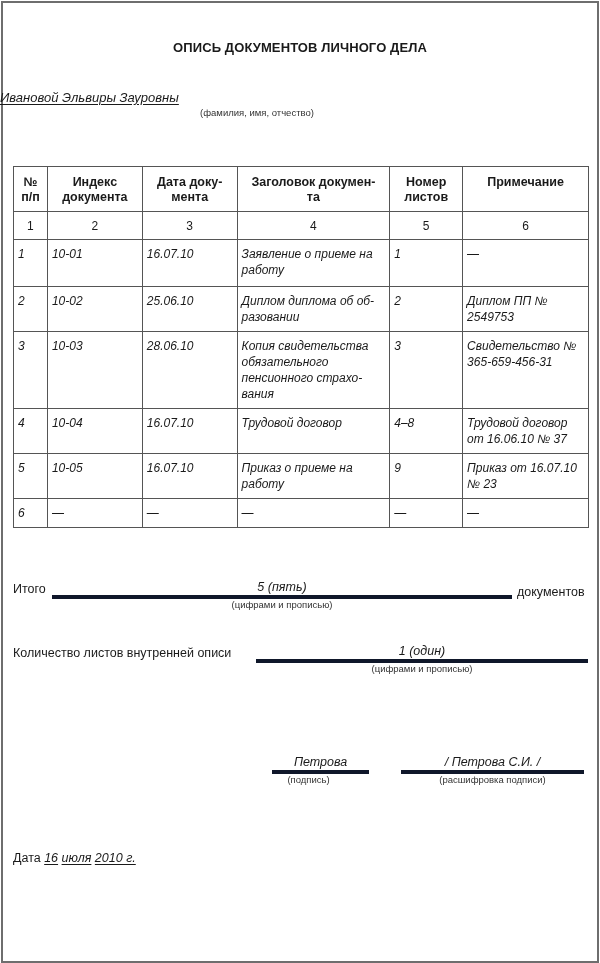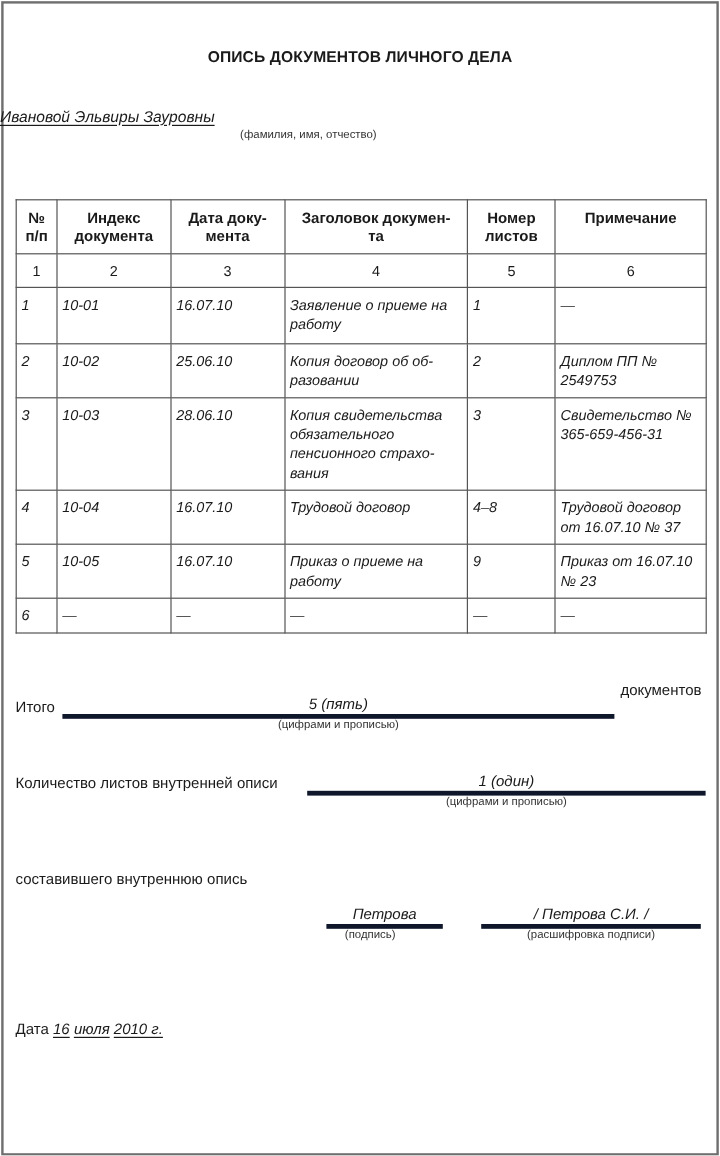--- a/index.html
+++ b/index.html
@@ -71,39 +71,39 @@
     <td>10-01</td>
     <td>16.07.10</td>
     <td>Заявление о приеме на работу</td>
     <td>1</td>
     <td>—</td>
   </tr>
   <tr class="row r2">
     <td>2</td>
     <td>10-02</td>
     <td>25.06.10</td>
-    <td>Копия договор об об-разовании</td>
+    <td>Диплом диплома об об-разовании</td>
     <td>2</td>
     <td>Диплом ПП № 2549753</td>
   </tr>
   <tr class="row r3">
     <td>3</td>
     <td>10-03</td>
     <td>28.06.10</td>
     <td>Копия свидетельства обязательного пенсионного страхо-вания</td>
     <td>3</td>
     <td>Свидетельство № 365-659-456-31</td>
   </tr>
   <tr class="row r4">
     <td>4</td>
     <td>10-04</td>
     <td>16.07.10</td>
     <td>Трудовой договор</td>
     <td>4–8</td>
-    <td>Трудовой договор от 16.07.10 № 37</td>
+    <td>Трудовой договор от 16.06.10 № 37</td>
   </tr>
   <tr class="row r5">
     <td>5</td>
     <td>10-05</td>
     <td>16.07.10</td>
     <td>Приказ о приеме на работу</td>
     <td>9</td>
     <td>Приказ от 16.07.10 № 23</td>
   </tr>
   <tr class="row r6">
@@ -112,29 +112,28 @@
     <td>—</td>
     <td>—</td>
     <td>—</td>
     <td>—</td>
   </tr>
 </tbody>
   </table>
 
 <div class="line-row" style="left:13px; top:582px;">Итого</div>
 <div class="fill" style="left:52px; top:580px; width:460px;">5 (пять)</div>
-<div class="line-row" style="left:517px; top:568px;">документов</div>
+<div class="line-row" style="left:517px; top:585px;">документов</div>
 <div class="caption" style="left:52px; top:599px; width:460px;">(цифрами и прописью)</div>
 
 <div class="line-row" style="left:13px; top:646px;">Количество листов внутренней описи</div>
 <div class="fill" style="left:256px; top:644px; width:332px;">1 (один)</div>
 <div class="caption" style="left:256px; top:663px; width:332px;">(цифрами и прописью)</div>
 
 <div class="line-row" style="left:13px; top:725px; line-height:17px;">
-  <div>составившего внутреннюю опись</div>
 </div>
 <div class="fill" style="left:272px; top:755px; width:97px;">Петрова</div>
 <div class="caption" style="left:260px; top:774px; width:97px;">(подпись)</div>
 <div class="fill" style="left:401px; top:755px; width:183px;">/ Петрова С.И. /</div>
 <div class="caption" style="left:401px; top:774px; width:183px;">(расшифровка подписи)</div>
 
 <div class="line-row" style="left:13px; top:851px;">
   <span>Дата</span>
   <span style="font-style:italic; text-decoration:underline; text-underline-offset:2px;">16</span>
   <span style="font-style:italic; text-decoration:underline; text-underline-offset:2px;">июля</span>

